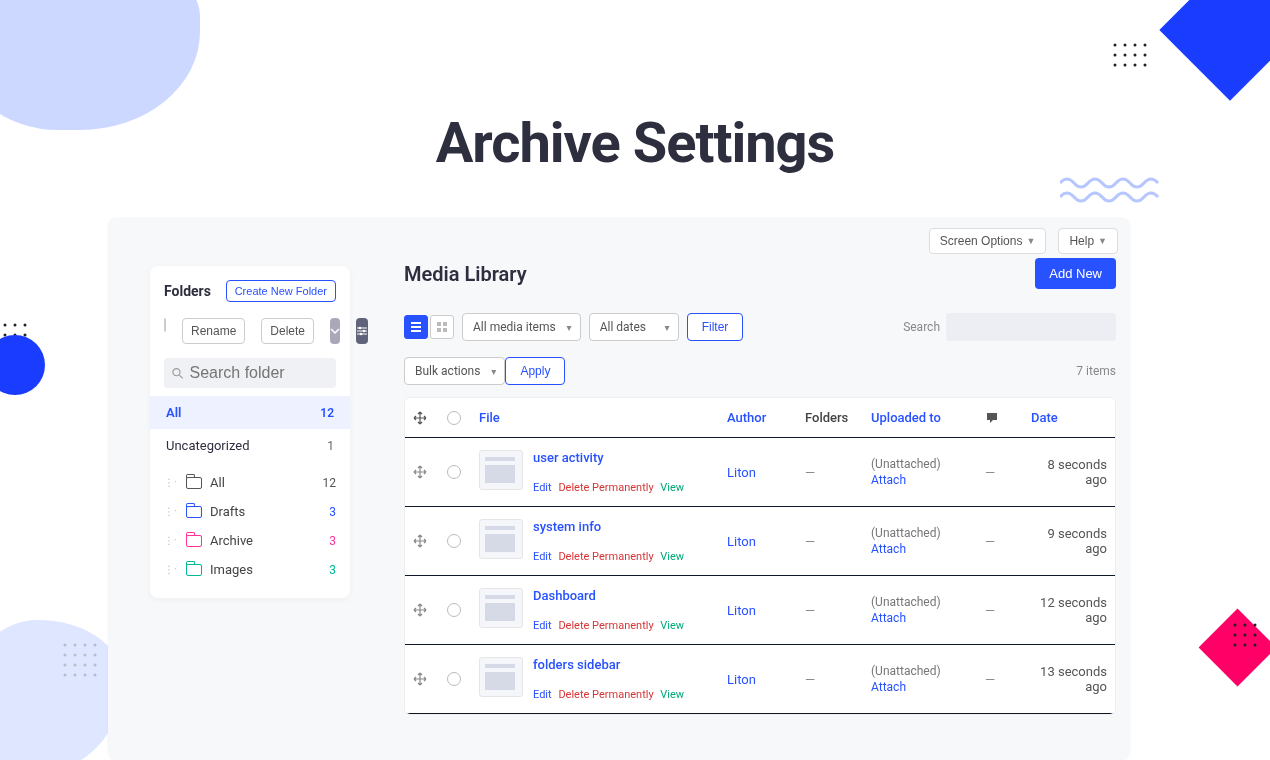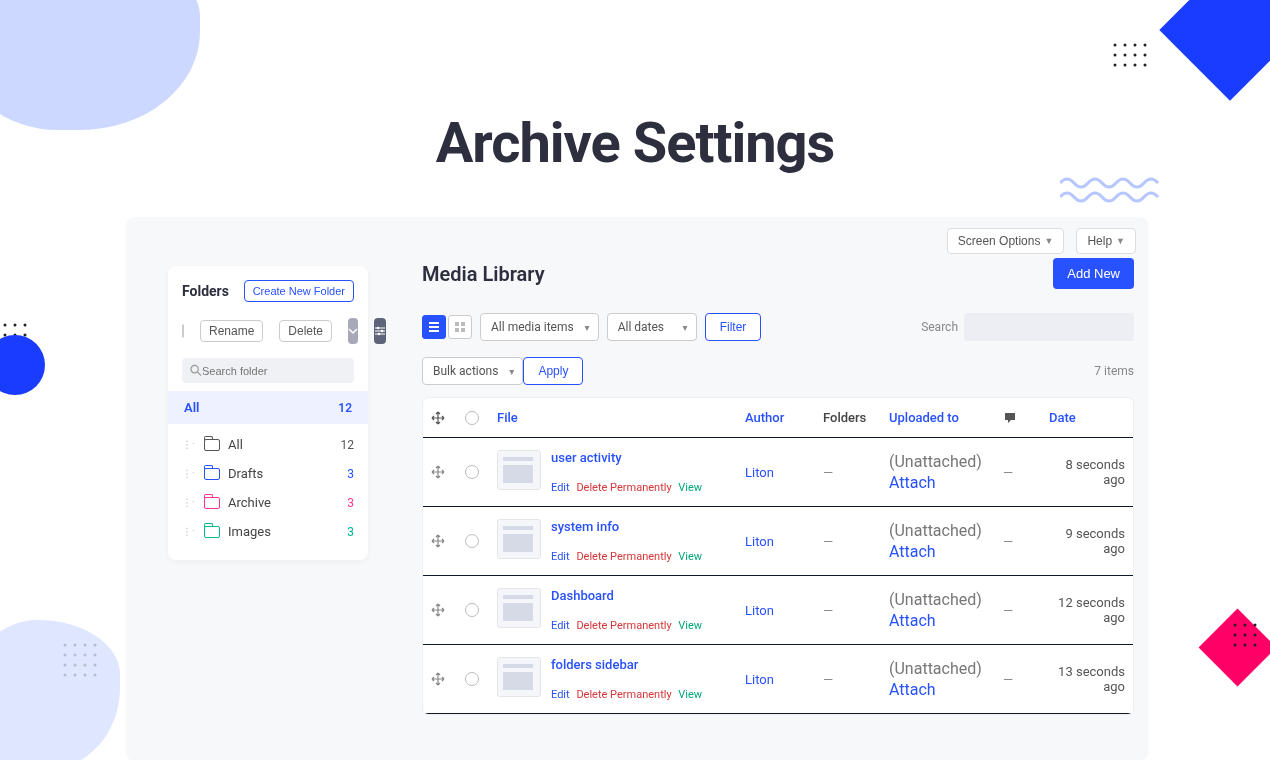--- a/index.html
+++ b/index.html
@@ -63,21 +63,21 @@
   position:relative; z-index:1;
   text-align:center;
   font-size:56px; font-weight:700;
   color:#2d2e3e;
   padding-top:110px;
   letter-spacing:-1px;
 }
 
 .app-frame {
   position:absolute; z-index:1;
-  top:218px; left:126px;
+  top:218px; left:108px;
   width:1022px; height:542px;
   background:#f7f8fa;
   border-radius:8px;
   overflow:hidden;
   box-shadow:0 0 0 1px rgba(0,0,0,0.02);
 }
 
 .top-tabs {
   position:absolute; top:10px; right:12px;
   display:flex; gap:12px;
@@ -101,21 +101,21 @@
   display:flex; justify-content:space-between; align-items:center;
   padding:0 14px 10px 14px;
 }
 .sidebar-header h4 { font-size:14px; font-weight:700; }
 .create-btn {
   border:1px solid #2851ff; color:#2851ff; background:#fff;
   font-size:11px; padding:4px 8px; border-radius:4px; cursor:pointer;
 }
 
 .sidebar-actions {
-  display:flex; gap:16px; padding:6px 14px; align-items:center;
+  display:flex; gap:16px; padding:6px 14px; 
 }
 .sidebar-actions .chk {
   width:14px; height:14px; border:1px solid #ccc; border-radius:3px;
 }
 .act-btn {
   border:1px solid #ccc; background:#fff; color:#555;
   font-size:12px; padding:3px 8px; border-radius:4px; cursor:pointer;
 }
 .icon-btn {
   width:26px; height:26px; border:none; border-radius:4px;
@@ -124,21 +124,21 @@
 }
 .icon-btn.dark { background:#5f647a; }
 
 .search-box {
   margin:8px 14px;
   background:#f0f1f5; border-radius:4px;
   display:flex; align-items:center; padding:6px 8px;
 }
 .search-box input {
   border:none; background:transparent; outline:none;
-  font-size:11px; color:#888; width:100%; 
+  font-size:16px; color:#888; width:100%; margin-left:6px;
 }
 
 .folder-filters { margin-top:6px; }
 .filter-row {
   display:flex; justify-content:space-between; align-items:center;
   padding:9px 16px; font-size:13px;
 }
 .filter-row.active { background:#eef1ff; color:#2851ff; font-weight:600; }
 .filter-row.active .count { color:#2851ff; }
 .filter-row .count { font-size:12px; color:#666; }
@@ -249,21 +249,21 @@
 }
 .thumb::before { top:6px; left:5px; width:30px; height:4px; }
 .thumb::after { top:14px; left:5px; width:30px; height:18px; }
 .file-info .fname { color:#2851ff; font-weight:500; font-size:13px; }
 .file-actions { margin-top:16px; font-size:11px; }
 .file-actions .edit { color:#2851ff; }
 .file-actions .del { color:#d63638; margin:0 4px; }
 .file-actions .view { color:#00a878; }
 .author-link { color:#2851ff; }
 .dash { color:#888; }
-.uploaded { font-size:16px; }
+.uploaded { font-size:12px; }
 .uploaded .unatt { color:#777; }
 .uploaded .attach { color:#2851ff; display:block; margin-top:2px; }
 .comment-ico { color:#555; }
 .date-cell { color:#555;text-align:right; }
 
 .thead .drag-h { text-align:center; color:#555; }
 .thead .radio-h {
   width:14px; height:14px; border:1px solid #bbb; border-radius:50%;
 }
 
@@ -395,20 +395,24 @@
           <path d="M8 8 L12 12" stroke="#999" stroke-width="1.3"></path>
         </svg>
       <input placeholder="Search folder" style="">
     </div>
 
     <div class="folder-filters" id="folder-filters">
         <div class="filter-row active">
           <span>All</span>
           <span class="count">12</span>
         </div>
+        <div class="filter-row">
+          <span>Uncategorized</span>
+          <span class="count">1</span>
+        </div>
       </div>
     <div class="folder-tree" id="folder-tree">
         <div class="tree-item">
     <span class="connector">⋮·</span>
     <span class="folder-ico fc-default"></span>
     <span class="label">All</span>
     <span class="fcount fc-default">12</span>
         </div>
         <div class="tree-item">
     <span class="connector">⋮·</span>

